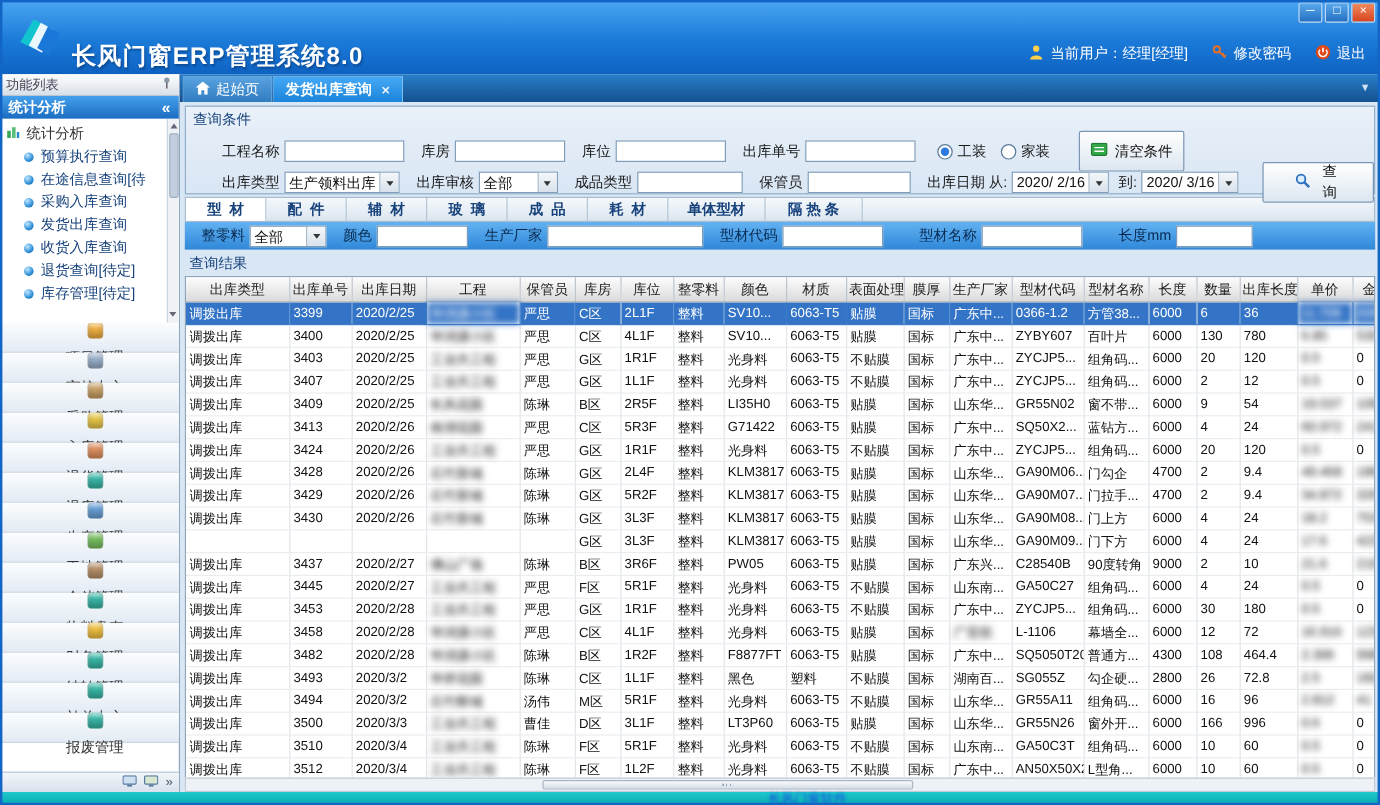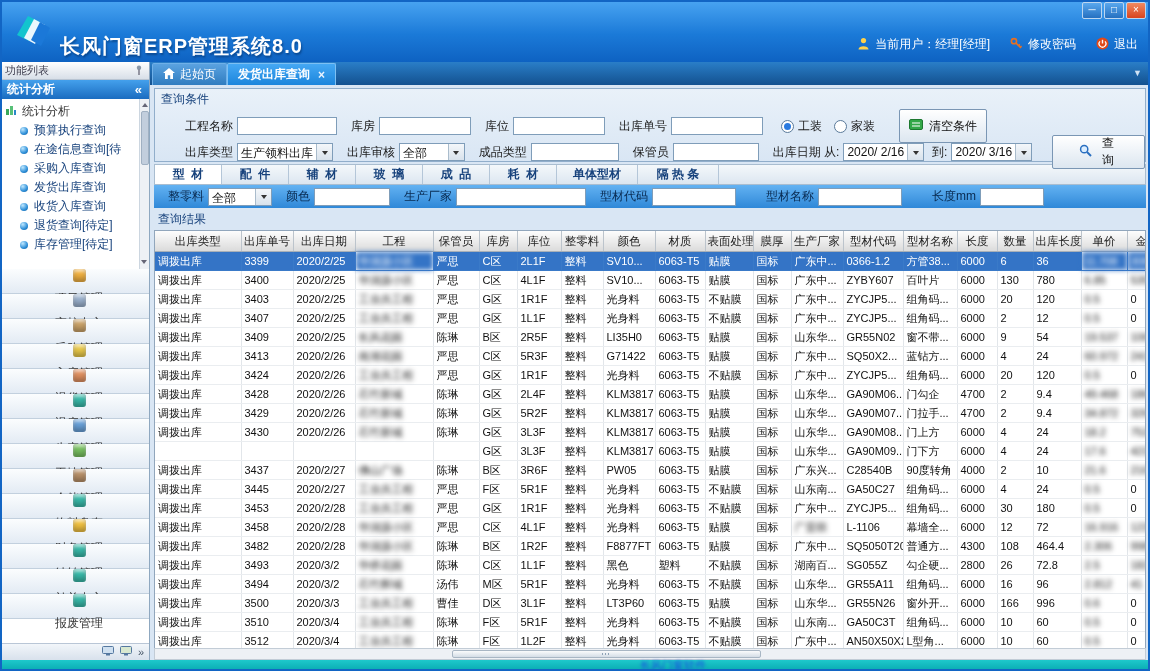--- a/index.html
+++ b/index.html
@@ -740,21 +740,21 @@
                   <td>B区</td>
                   <td>3R6F</td>
                   <td>整料</td>
                   <td>PW05</td>
                   <td>6063-T5</td>
                   <td>贴膜</td>
                   <td>国标</td>
                   <td>广东兴...</td>
                   <td>C28540B</td>
                   <td>90度转角</td>
-                  <td>4000</td>
+                  <td>9000</td>
                   <td>2</td>
                   <td>10</td>
                   <td class="blur">21.6</td>
                   <td class="blur">216</td>
                 </tr>
                 <tr>
                   <td>调拨出库</td>
                   <td>3445</td>
                   <td>2020/2/27</td>
                   <td class="blur">工业共工程</td>

